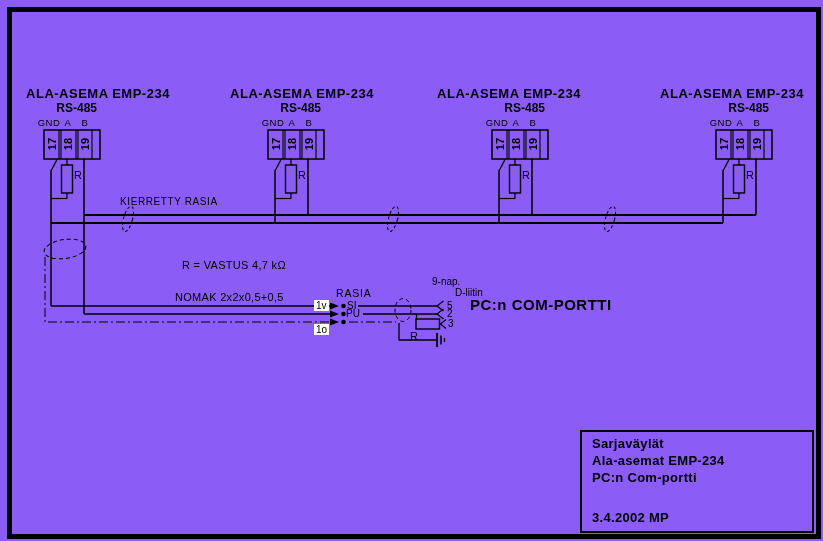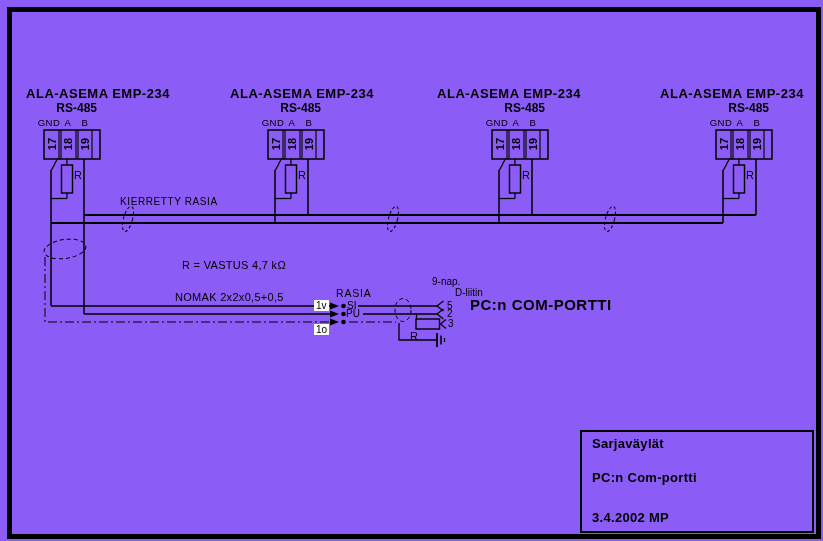--- a/index.html
+++ b/index.html
@@ -184,16 +184,17 @@
 
   <div class="lbl small" style="left:432px;top:276px;">9-nap.</div>
   <div class="lbl small" style="left:431px;top:287px;padding-left:24px;">D-liitin</div>
   <div class="lbl small" style="left:447px;top:300px;">5</div>
   <div class="lbl small" style="left:447px;top:308px;">2</div>
   <div class="lbl small" style="left:448px;top:318px;">3</div>
   <div class="lbl rlab" style="left:410px;top:330px;">R</div>
   <div class="lbl b" style="left:470px;top:297px;font-size:15px;letter-spacing:.5px;">PC:n COM-PORTTI</div>
 
   <div class="lbl tb-line" style="left:592px;top:437px;">Sarjaväylät</div>
+  <div class="lbl tb-line" style="left:592px;top:454px;">Ala-asemat EMP-234</div>
   <div class="lbl tb-line" style="left:592px;top:471px;">PC:n Com-portti</div>
   <div class="lbl tb-line" style="left:592px;top:511px;">3.4.2002 MP</div>
 
 </div>
 
 </body></html>

